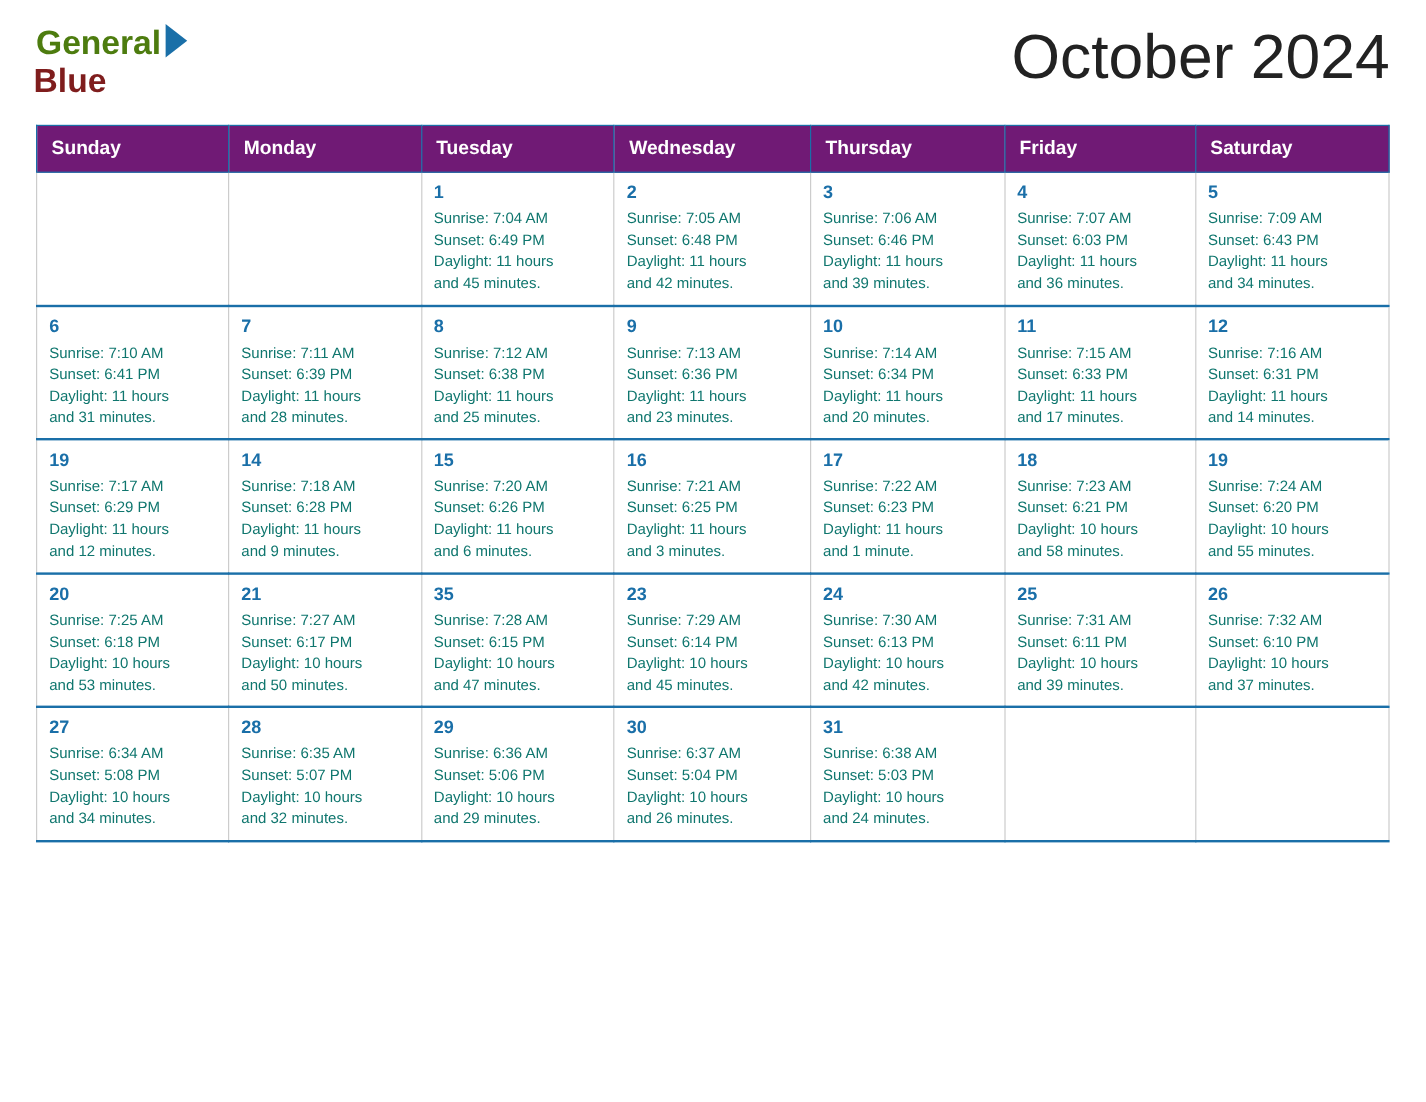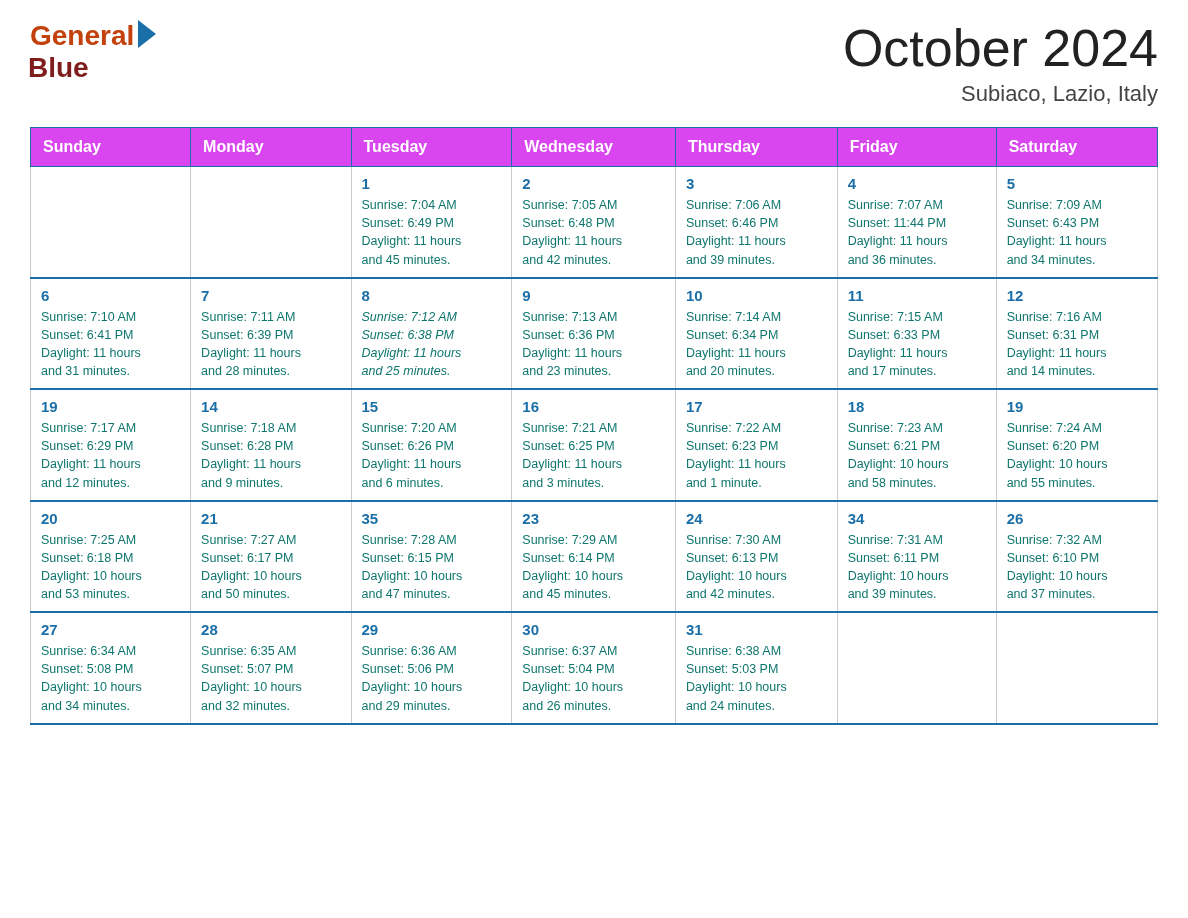--- a/index.html
+++ b/index.html
@@ -21,21 +21,21 @@
       flex-direction: column;
       align-items: flex-start;
     }
     .logo-top {
       display: flex;
       align-items: center;
     }
     .logo-general {
       font-size: 28px;
       font-weight: bold;
-      color: #c2410c;
+      color: #4d7c0f;
     }
     .logo-arrow {
       width: 0;
       height: 0;
       border-left: 18px solid #1a6fa8;
       border-top: 14px solid transparent;
       border-bottom: 14px solid transparent;
       margin-left: 4px;
       margin-top: -4px;
     }
@@ -59,21 +59,21 @@
       font-size: 22px;
       color: #444;
       margin-top: 4px;
     }
     .calendar {
       width: 100%;
       border-collapse: collapse;
       border: 1px solid #aaa;
     }
     .calendar thead tr th {
-      background-color: #d946ef;
+      background-color: #701a75;
       color: #fff;
       font-size: 16px;
       font-weight: bold;
       padding: 10px 12px;
       text-align: left;
       border: 1px solid #1a6fa8;
     }
     .calendar tbody tr td {
       vertical-align: top;
       border: 1px solid #ccc;
@@ -106,21 +106,20 @@
 <div class="header">
   <div class="logo">
     <div class="logo-top">
       <span class="logo-general">General</span>
       <div class="logo-arrow"></div>
     </div>
     <span class="logo-blue">Blue</span>
   </div>
   <div class="title-section">
     <div class="month-year">October 2024</div>
-    <div class="location">Subiaco, Lazio, Italy</div>
   </div>
 </div>
 
 <table class="calendar">
   <thead>
     <tr>
     <th>Sunday</th>
         <th>Monday</th>
         <th>Tuesday</th>
         <th>Wednesday</th>
@@ -150,21 +149,21 @@
         <td>
           <span class="day-number">3</span>
           <div class="day-info" style="white-space: pre-line;">Sunrise: 7:06 AM
 Sunset: 6:46 PM
 Daylight: 11 hours
 and 39 minutes.</div>
         </td>
         <td>
           <span class="day-number">4</span>
           <div class="day-info" style="white-space: pre-line;">Sunrise: 7:07 AM
-Sunset: 11:44 PM
+Sunset: 6:03 PM
 Daylight: 11 hours
 and 36 minutes.</div>
         </td>
         <td>
           <span class="day-number">5</span>
           <div class="day-info" style="white-space: pre-line;">Sunrise: 7:09 AM
 Sunset: 6:43 PM
 Daylight: 11 hours
 and 34 minutes.</div>
         </td>
@@ -179,21 +178,21 @@
         </td>
         <td>
           <span class="day-number">7</span>
           <div class="day-info" style="white-space: pre-line;">Sunrise: 7:11 AM
 Sunset: 6:39 PM
 Daylight: 11 hours
 and 28 minutes.</div>
         </td>
         <td>
           <span class="day-number">8</span>
-          <div class="day-info" style="white-space: pre-line; font-style: italic;">Sunrise: 7:12 AM
+          <div class="day-info" style="white-space: pre-line;">Sunrise: 7:12 AM
 Sunset: 6:38 PM
 Daylight: 11 hours
 and 25 minutes.</div>
         </td>
         <td>
           <span class="day-number">9</span>
           <div class="day-info" style="white-space: pre-line;">Sunrise: 7:13 AM
 Sunset: 6:36 PM
 Daylight: 11 hours
 and 23 minutes.</div>
@@ -301,21 +300,21 @@
 and 45 minutes.</div>
         </td>
         <td>
           <span class="day-number">24</span>
           <div class="day-info" style="white-space: pre-line;">Sunrise: 7:30 AM
 Sunset: 6:13 PM
 Daylight: 10 hours
 and 42 minutes.</div>
         </td>
         <td>
-          <span class="day-number">34</span>
+          <span class="day-number">25</span>
           <div class="day-info" style="white-space: pre-line;">Sunrise: 7:31 AM
 Sunset: 6:11 PM
 Daylight: 10 hours
 and 39 minutes.</div>
         </td>
         <td>
           <span class="day-number">26</span>
           <div class="day-info" style="white-space: pre-line;">Sunrise: 7:32 AM
 Sunset: 6:10 PM
 Daylight: 10 hours

